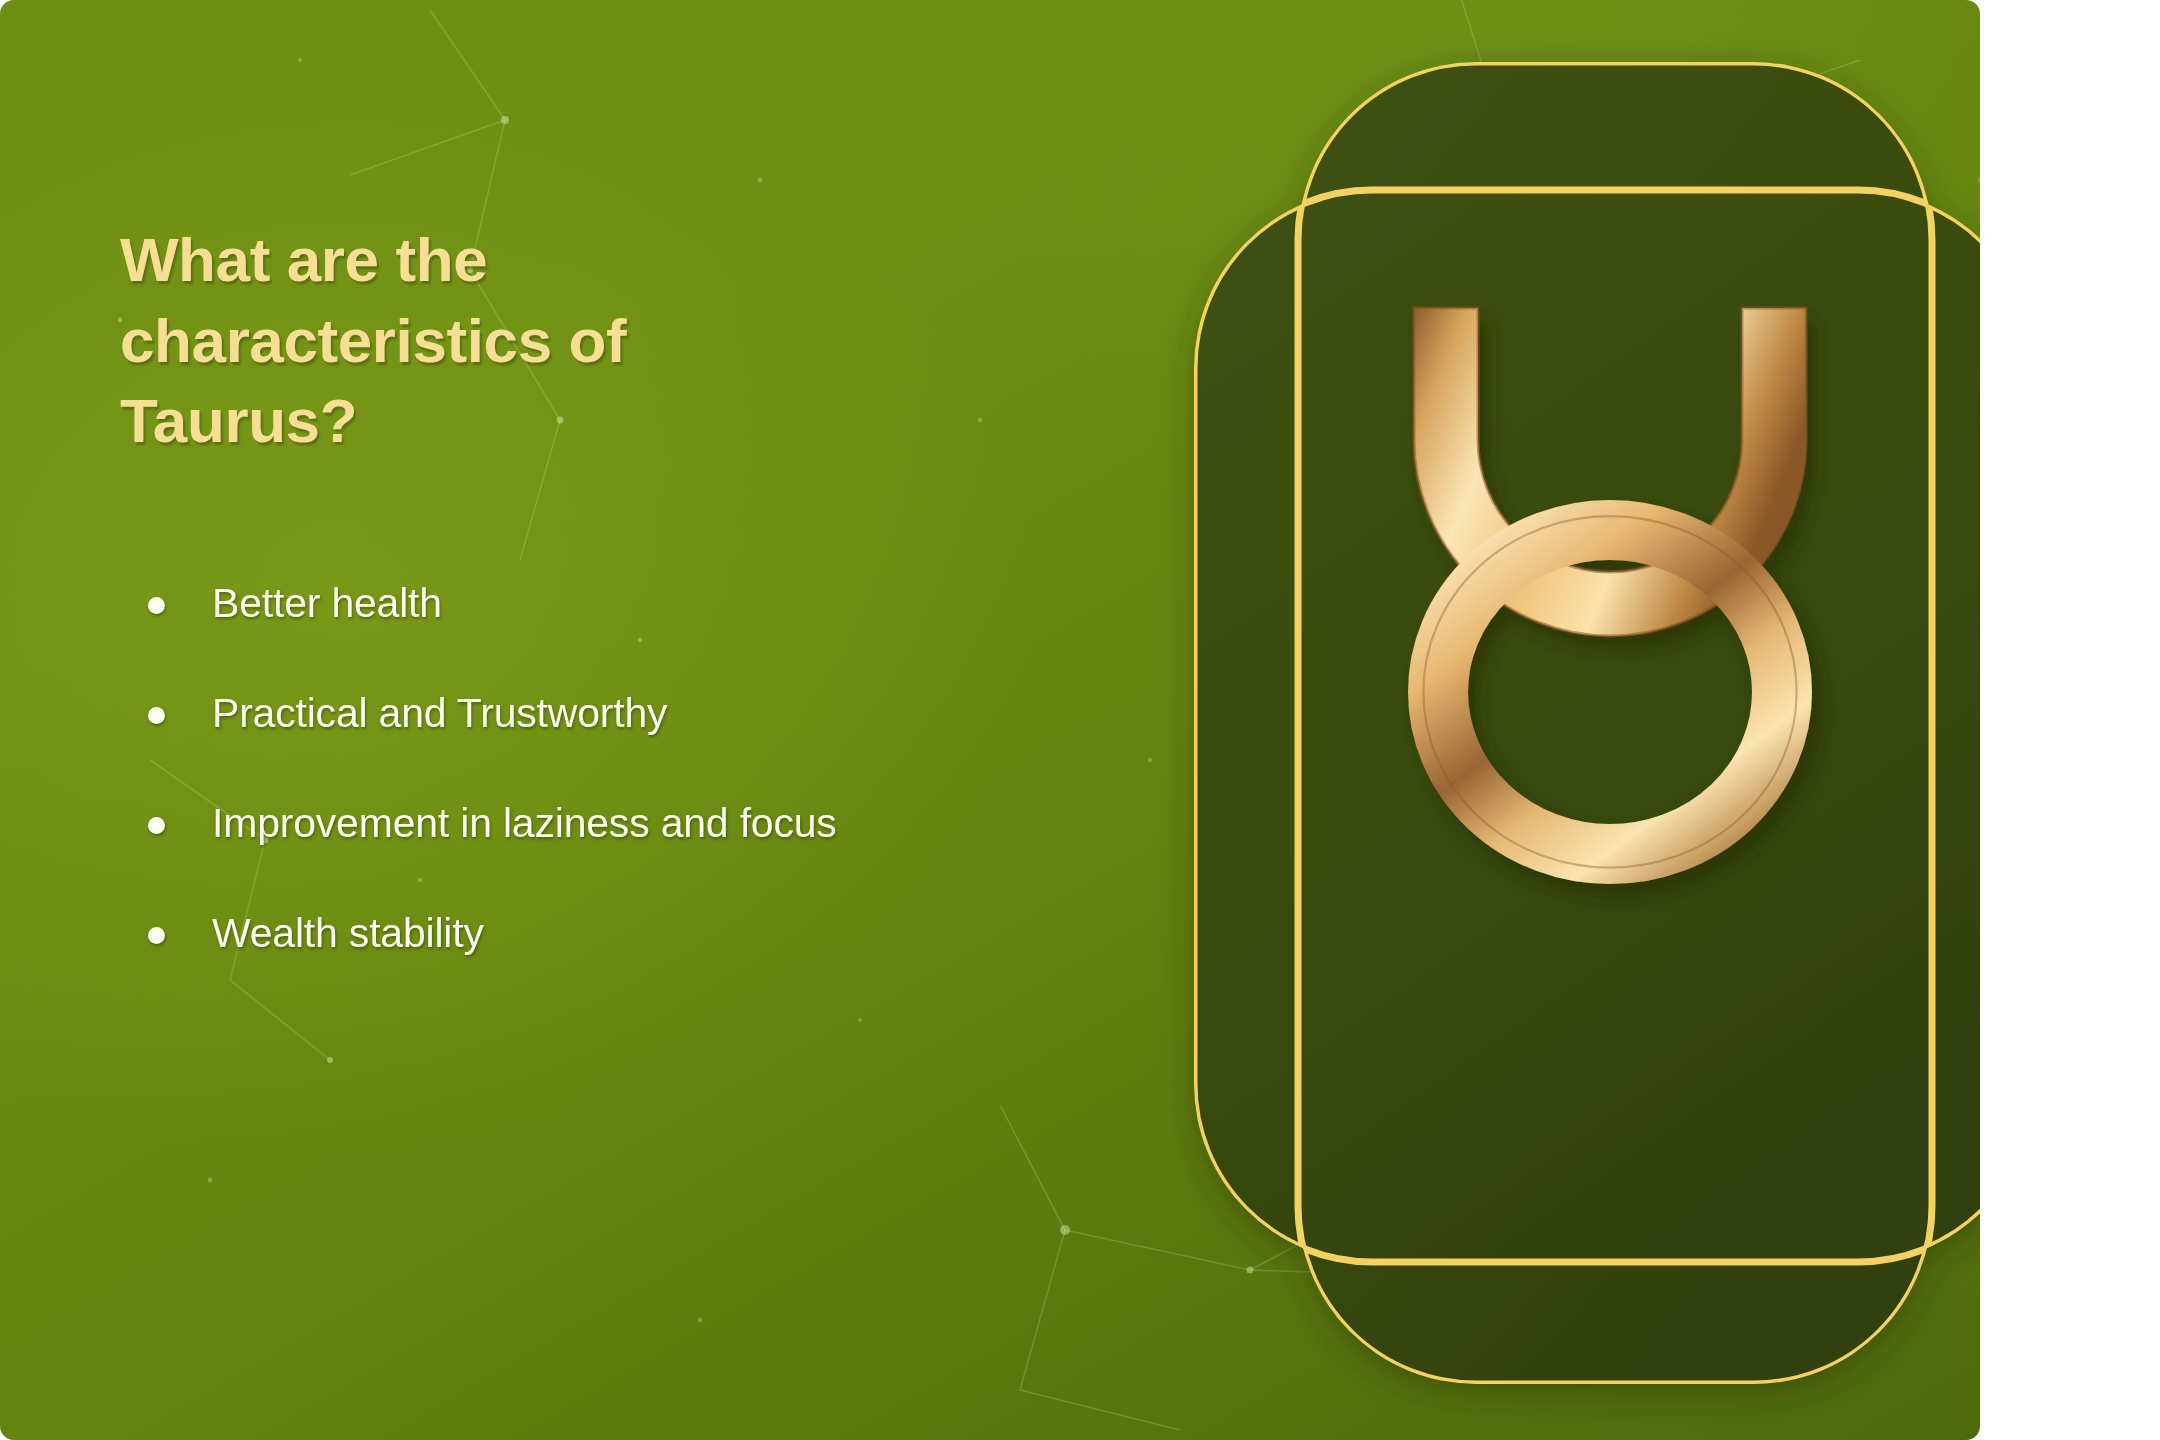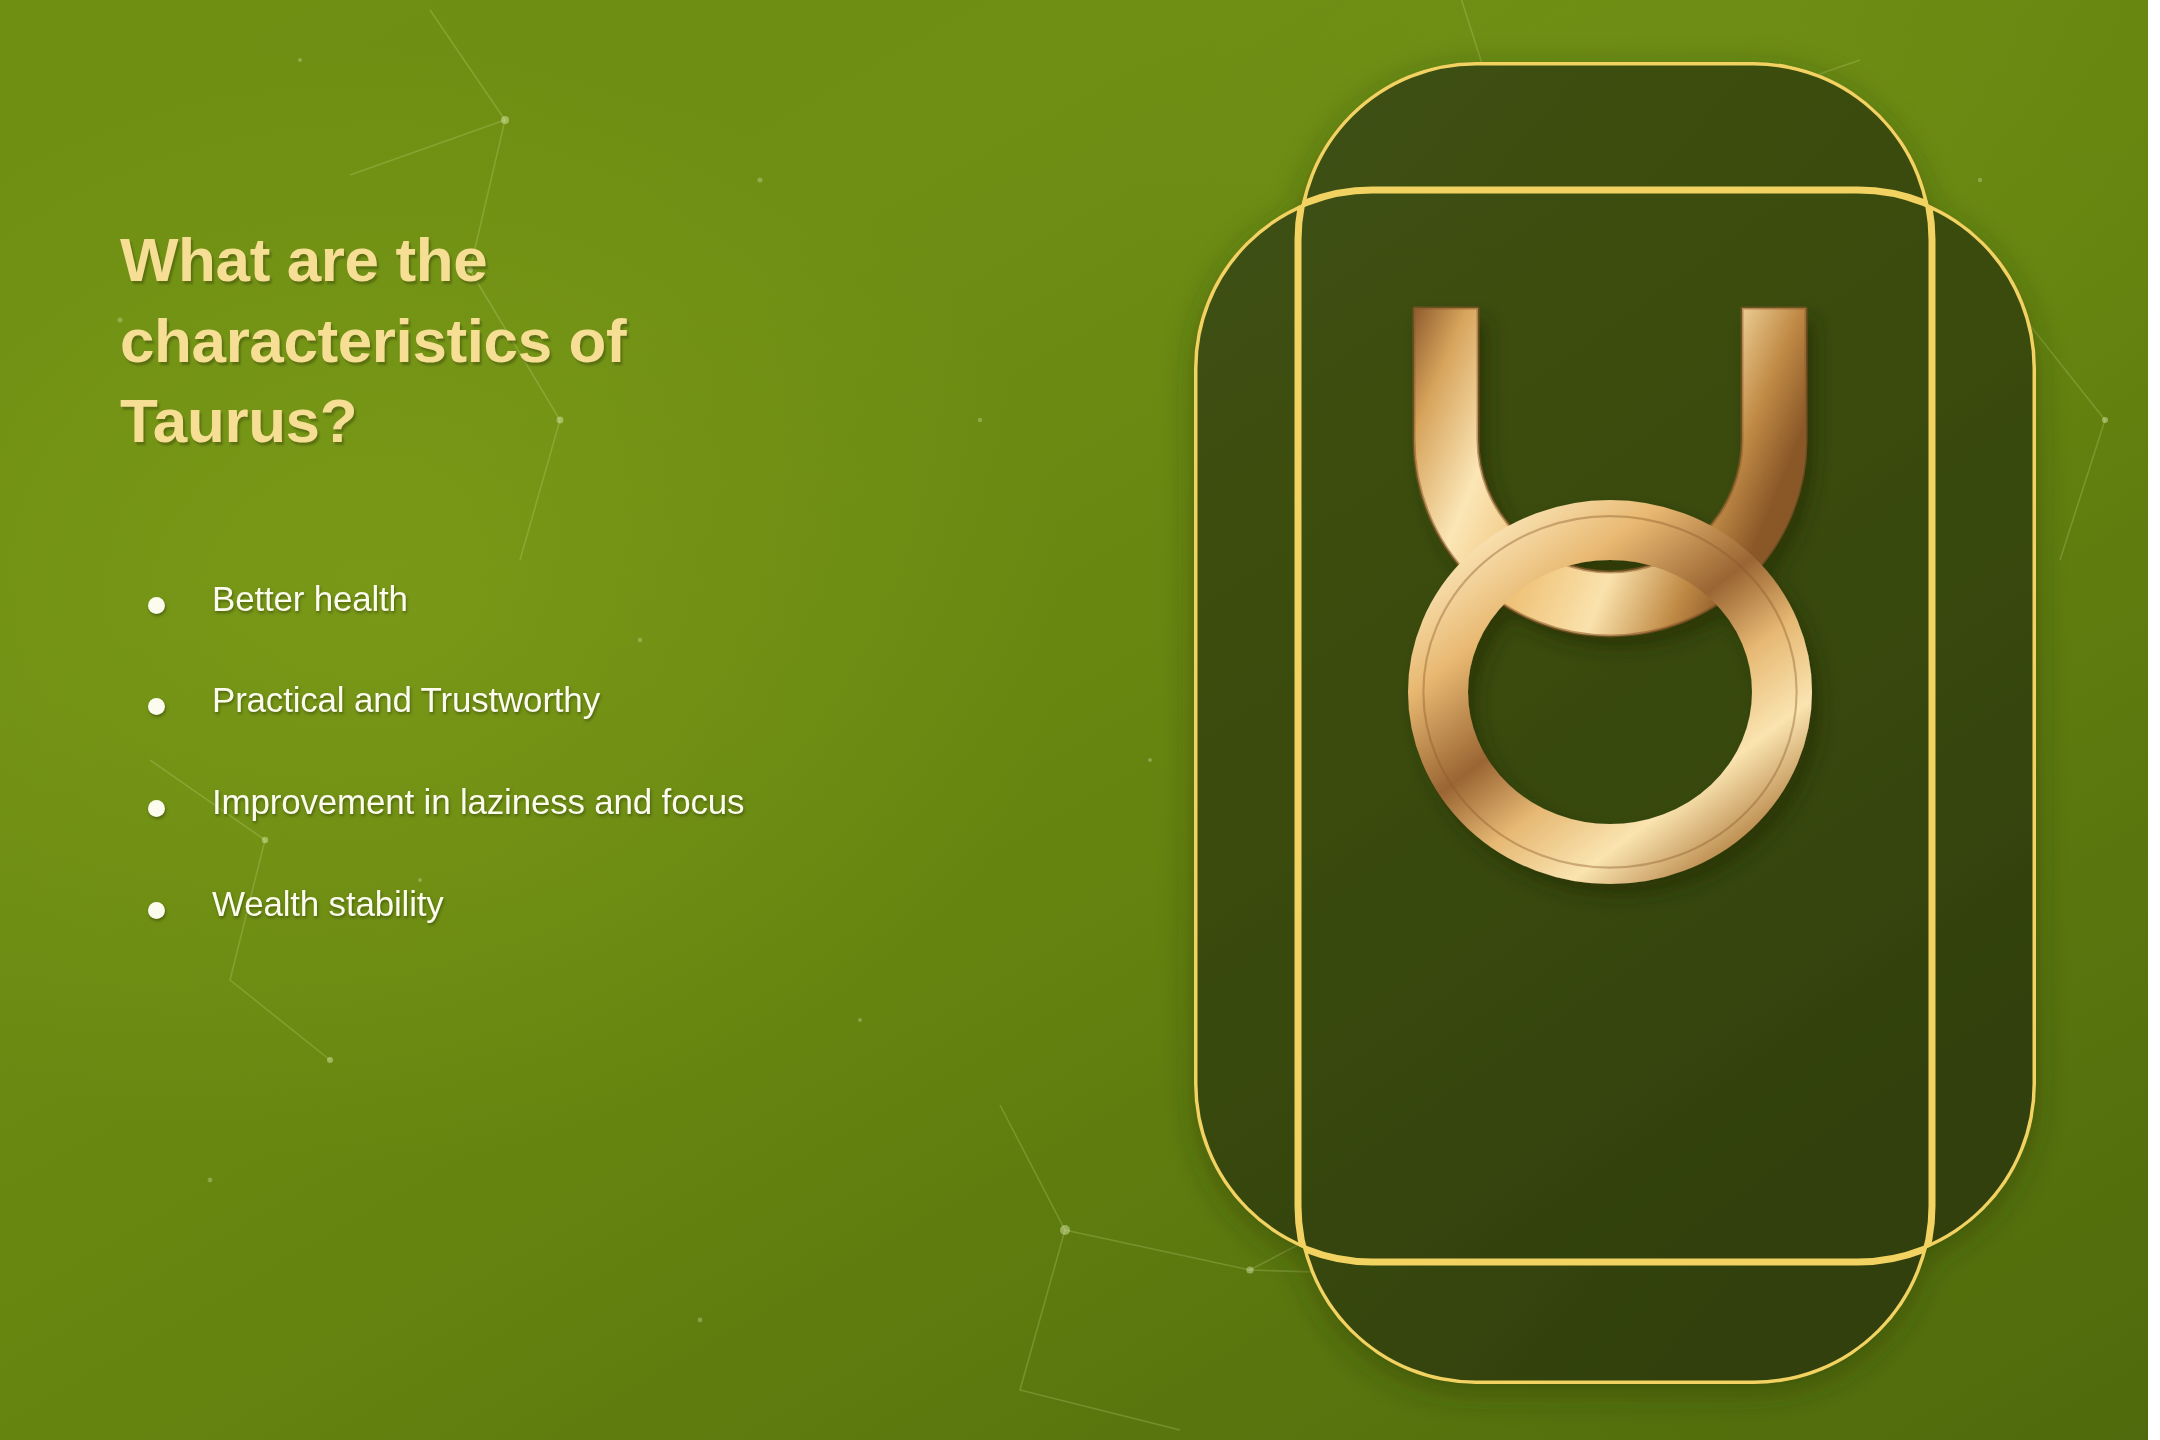--- a/index.html
+++ b/index.html
@@ -5,26 +5,27 @@
   * { margin:0; padding:0; box-sizing:border-box; }
 
   html, body {
     width:2160px; height:1440px;
     overflow:hidden;
     font-family:"Liberation Sans", sans-serif;
   }
 
   #stage {
     position:relative;
-    width:2148px; height:1440px;
+    width:1980px; height:1440px;
     background:
       radial-gradient(ellipse 1100px 900px at 18% 42%, rgba(140,170,30,0.40) 0%, rgba(140,170,30,0) 62%),
       radial-gradient(ellipse 900px 700px at 78% 10%, rgba(120,152,26,0.30) 0%, rgba(120,152,26,0) 60%),
       linear-gradient(150deg, #6E8F12 0%, #6E8E14 26%, #65840F 55%, #59760E 78%, #4F6A0C 100%);
     overflow:hidden;
+    border-radius:14px;
   }
 
   
   #constellations {
     position:absolute; inset:0;
     width:2160px; height:1440px;
     pointer-events:none;
   }
 
   
@@ -46,21 +47,21 @@
 
   #traits-list {
     margin-top:112px;
     list-style:none;
   }
 
   .trait-item {
     position:relative;
     padding-left:92px;
     margin-bottom:52px;
-    font-size:35px;
+    font-size:41px;
     line-height:1.42;
     color:#FBFBEE;
     text-shadow:1px 2px 3px rgba(45,58,8,0.55);
     letter-spacing:-0.2px;
   }
   .trait-item:last-child { margin-bottom:0; }
 
   .trait-bullet {
     position:absolute;
     left:28px; top:23px;

